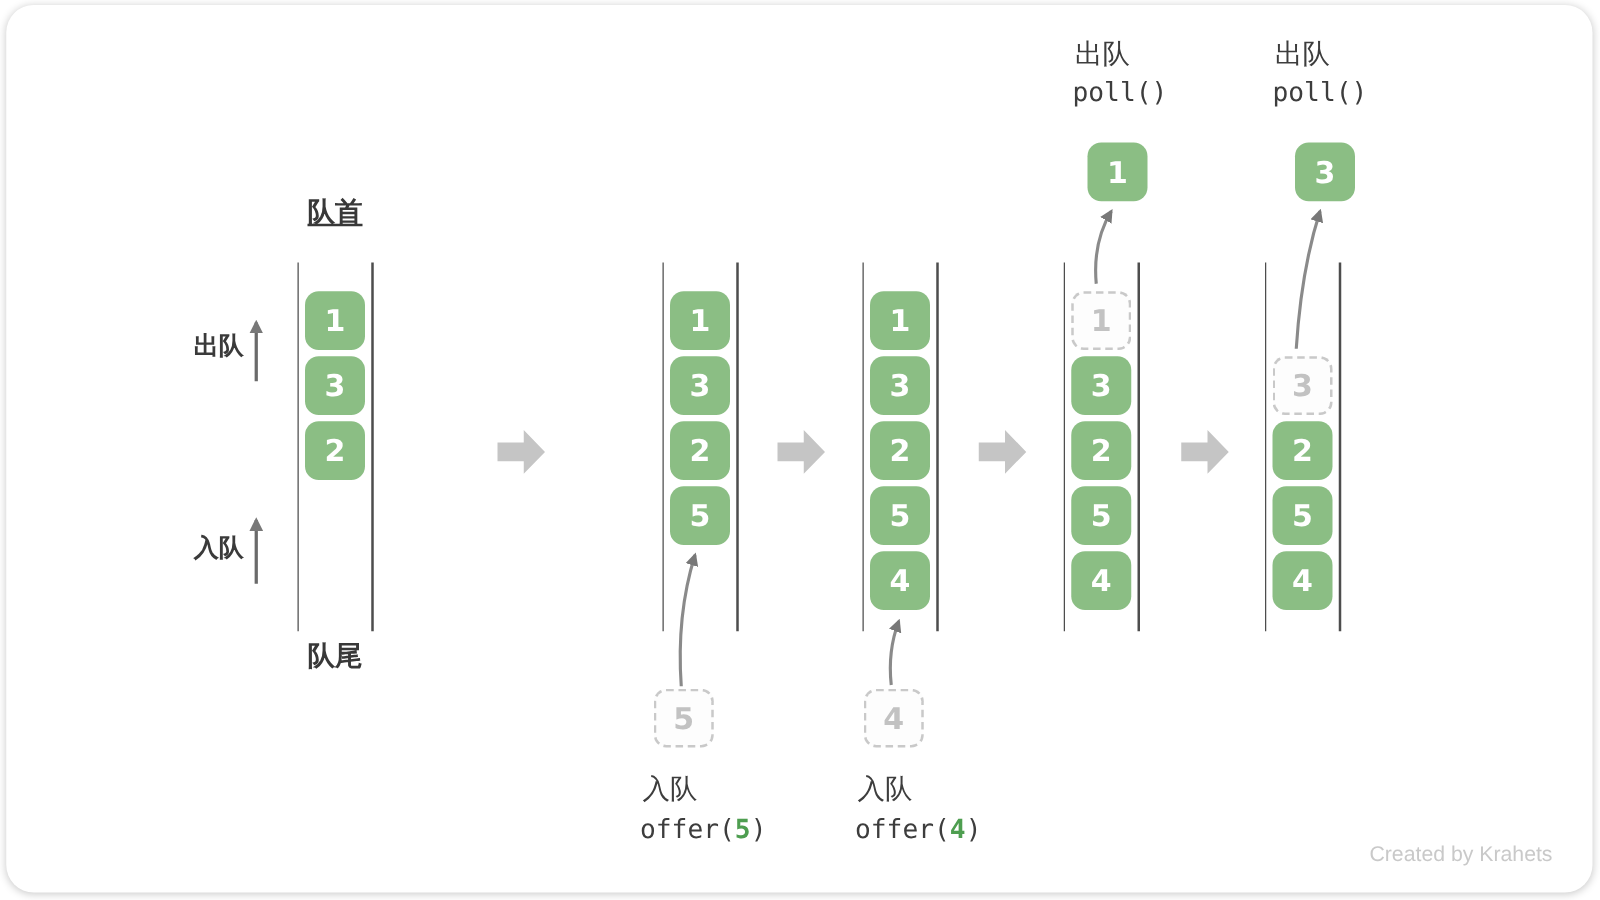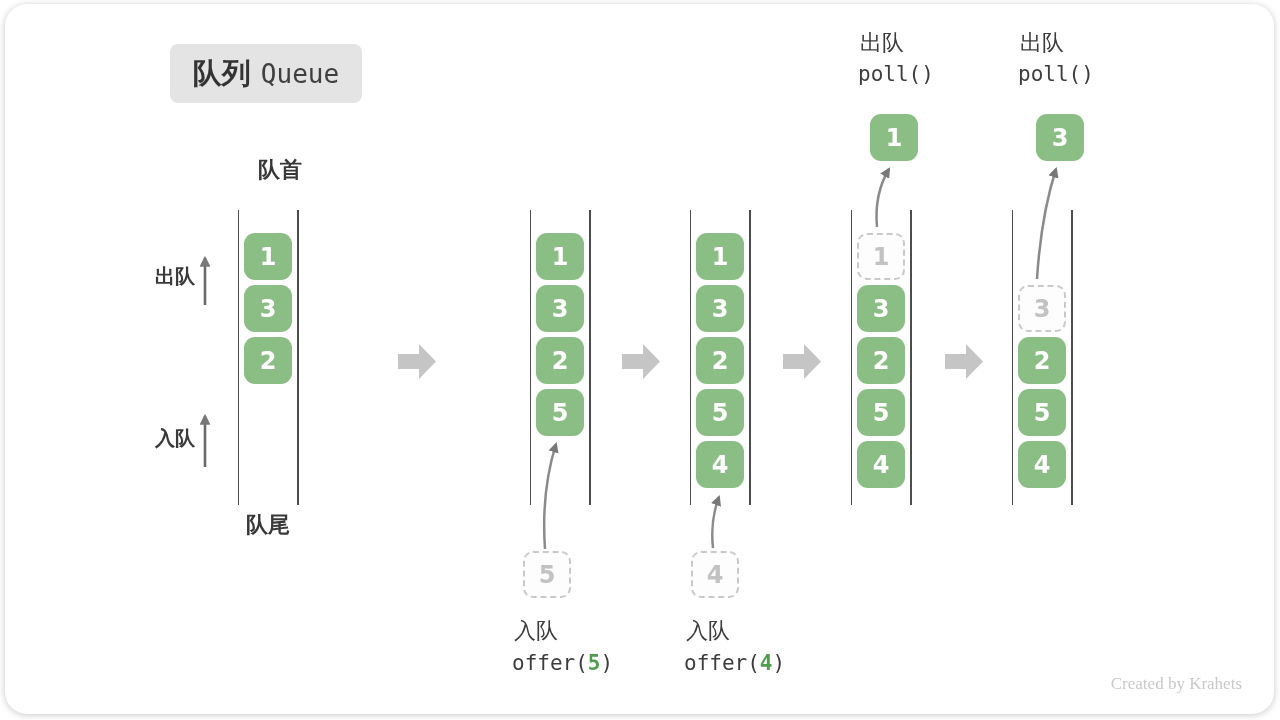--- a/index.html
+++ b/index.html
@@ -23,36 +23,32 @@
   .cell.solid{background:#8BBE84;color:#ffffff;}
   .cell.dashed{width:44px;height:43px;border:2px dashed #c9c9c9;background:#fdfdfd;color:#c2c2c2;border-radius:10px;}
 
   .op-zh{position:absolute;font-size:22px;font-weight:500;color:#3d3d3d;}
   .op-code{position:absolute;font-family:"DejaVu Sans Mono","Liberation Mono",monospace;
            font-size:21px;font-weight:500;color:#3d3d3d;white-space:pre;}
   .op-code .green{color:#4E9E50;font-weight:700;}
 
   .overlay{position:absolute;left:0;top:0;pointer-events:none;}
 
-  .watermark{position:absolute;right:38px;top:674px;font-family:Liberation Serif, serif;
+  .watermark{position:absolute;right:38px;top:674px;font-family:Liberation Sans, sans-serif;
              font-size:17px;color:#c9c9c9;}
 </style>
 </head>
 <body>
 
 <div class="card"></div>
 
 <div class="content">
 
-  <div class="title-badge">
-    <span class="zh">队列</span>
-    <span class="en">Queue</span>
-  </div>
 
-  <div class="pos-label" style="left:280px;top:155px;">队首</div>
+  <div class="pos-label" style="left:268px;top:155px;text-decoration:underline;">队首</div>
   <div class="pos-label" style="left:268px;top:510px;">队尾</div>
 
   <div class="side-label" style="left:155px;top:263px;">出队</div>
   <div class="side-label" style="left:155px;top:425px;">入队</div>
 
   <svg class="overlay" width="1280" height="720" viewBox="0 0 1280 720">
     <defs>
       <marker id="ah" viewBox="0 0 10 10" refX="8" refY="5" markerWidth="4.2" markerHeight="4.2" orient="auto">
         <path d="M0,0 L10,5 L0,10 z" fill="#787878"></path>
       </marker>

